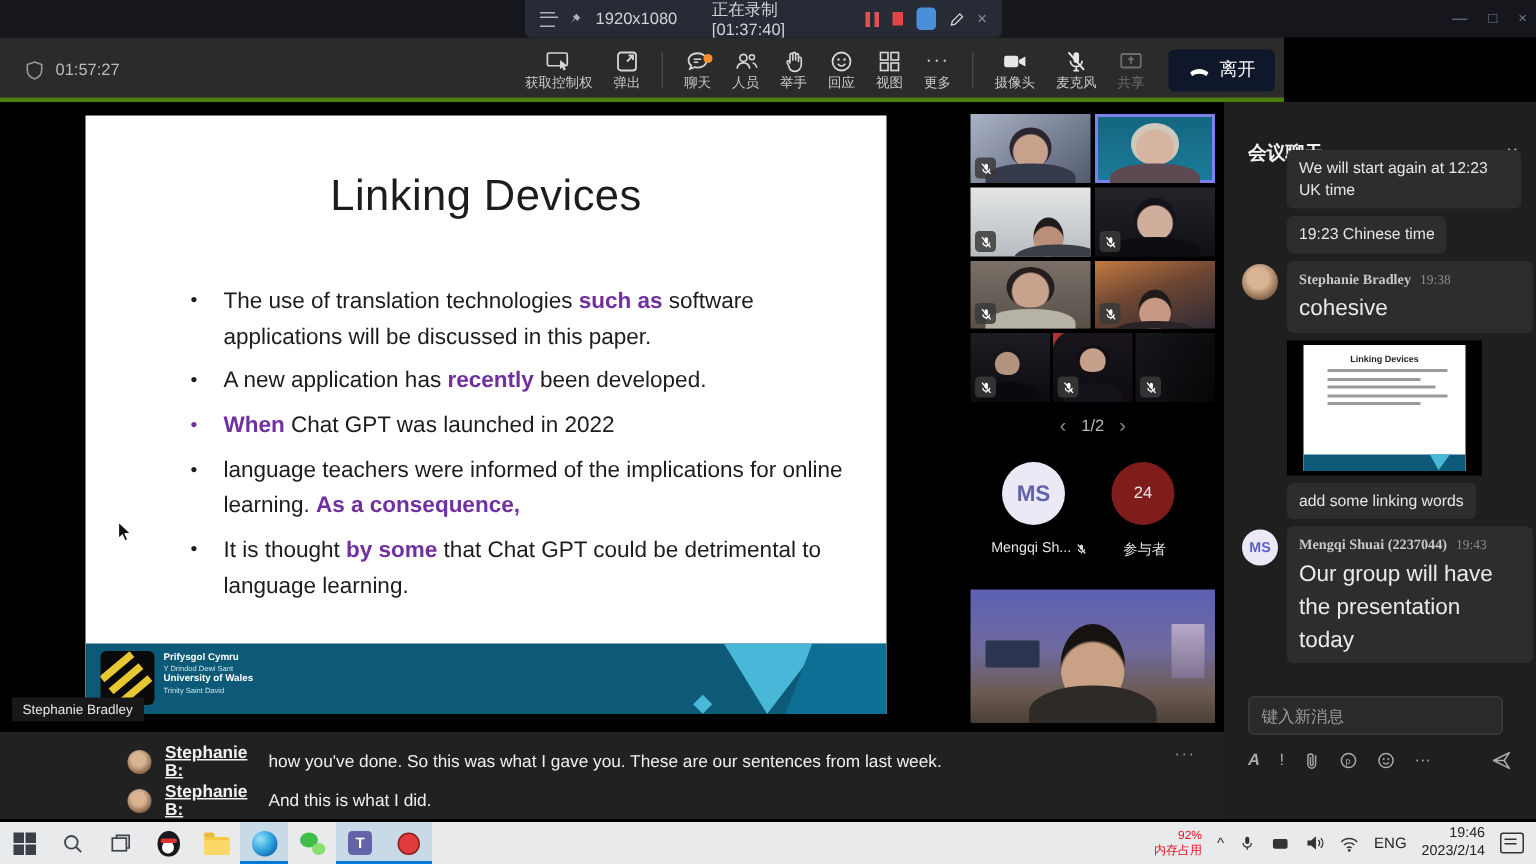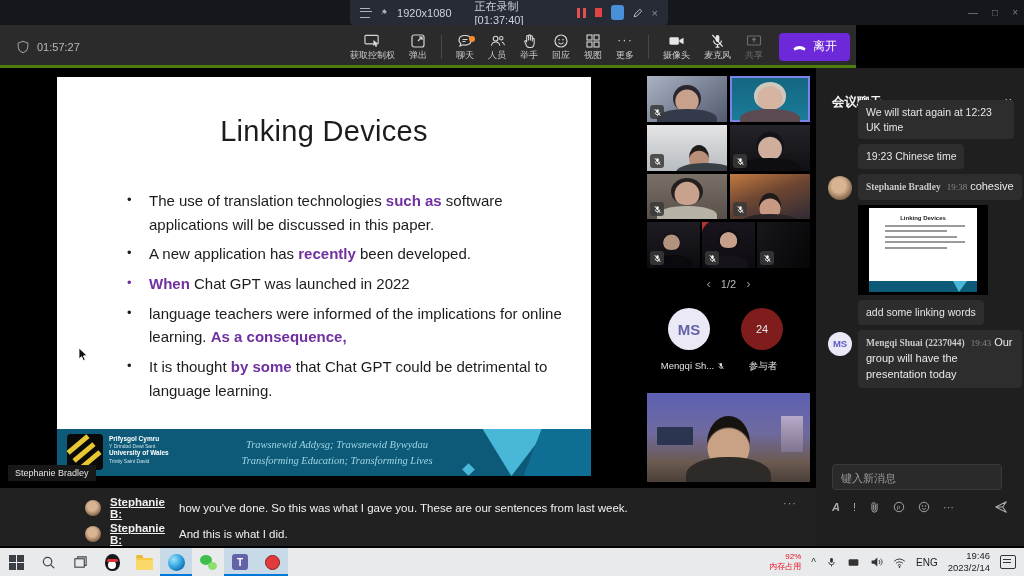--- a/index.html
+++ b/index.html
@@ -22,21 +22,21 @@
   
   #toolbar{left:0;top:25px;width:856px;height:43px;background:#2b2b2b;border-bottom:3px solid #4d7c0f;box-sizing:border-box;}
   #timerwrap{left:16px;top:0;height:43px;display:flex;align-items:center;gap:7px;color:#b9b9b9;font-size:11px;}
   #btnrow{right:6px;top:0;height:43px;display:flex;align-items:center;}
   .tbtn{display:flex;flex-direction:column;align-items:center;justify-content:center;gap:2px;
         color:#c9c9c9;font-size:9px;padding:0 7px;position:relative;cursor:default;line-height:1;}
   .tbtn svg{display:block;}
   .tbtn.dis{color:#6d6d6d;}
   .tdiv{width:1px;height:24px;background:#474747;margin:0 7px;}
   .badge{position:absolute;top:3px;right:6px;width:6px;height:6px;border-radius:50%;background:#ff8c2e;}
-  #leavebtn{background:#6d28d9;border-radius:4px;height:28px;display:flex;align-items:center;gap:6px;
+  #leavebtn{background:#0f172a;border-radius:4px;height:28px;display:flex;align-items:center;gap:6px;
             padding:0 13px;color:#fff;font-size:12px;margin-left:9px;justify-content:space-between;}
 
   
   #main{left:0;top:68px;width:1024px;height:420px;background:#000;}
   #slide{left:57px;top:9px;width:534px;height:399px;background:#fff;color:#1a1a1a;overflow:hidden;}
   #slidetitle{left:0;top:38px;width:534px;text-align:center;font-size:29px;color:#1c1c1c;letter-spacing:.3px;}
   #bullets{left:70px;top:112px;width:452px;font-size:15px;line-height:1.58;color:#1c1c1c;}
   .bullet{display:flex;margin-bottom:6px;}
   .bullet .mk{width:22px;flex:none;font-size:13px;padding-top:1px;}
   .hl{color:#7030a0;font-weight:bold;}
@@ -91,21 +91,21 @@
   .cb{background:#2d2d2d;border-radius:4px;padding:5px 8px;margin:0 0 5px 42px;display:inline-block;max-width:140px;line-height:1.4;color:#e6e6e6;}
   .mrow{clear:both;} .mrow::after{content:"";display:block;clear:both;}
   .cgroup{position:relative;margin-left:42px;margin-bottom:5px;}
   .cav{position:absolute;left:-30px;top:2px;width:24px;height:24px;border-radius:50%;}
   .cav.steph{background:radial-gradient(circle at 45% 40%,#d8b493 35%,#8a6a4e 70%,#5d452f);}
   .cav.ms{background:#ece9f6;color:#5b5fc7;font-weight:bold;font-size:9.5px;display:flex;align-items:center;justify-content:center;}
   .cbub{background:#2d2d2d;border-radius:4px;padding:5px 8px;display:inline-block;max-width:148px;line-height:1.45;}
   .chl{margin-bottom:2px;white-space:nowrap;font-family:Liberation Serif, serif;}
   .cname{color:#c8c8c8;font-weight:bold;font-size:9.5px;}
   .ctime{color:#8a8a8a;font-size:9px;margin-left:6px;}
-  .ctext{color:#eaeaea;font-size:11px;}
+  .ctext{color:#eaeaea;font-size:15px;}
   .cimg{margin:0 0 5px 42px;width:130px;height:90px;background:#000;display:flex;align-items:center;justify-content:center;}
   .cslide{width:108px;height:84px;background:#fff;position:relative;overflow:hidden;}
   .cslide .t{text-align:center;font-size:6px;font-weight:bold;color:#222;margin-top:7px;}
   .cslide .ln{height:2px;background:#9a9a9a;margin:3.5px 12px 0 16px;}
   .cslide .ln.w1{margin-right:30px;} .cslide .ln.w2{margin-right:20px;}
   .cslide .ft{position:absolute;bottom:0;left:0;right:0;height:11px;background:#0d5a78;}
   .cslide .ft i{position:absolute;right:8px;top:0;width:20px;height:11px;background:#49b8d8;clip-path:polygon(20% 0,90% 0,50% 100%);}
   #cinput{position:absolute;left:16px;bottom:56px;width:170px;height:26px;background:#2a2a2a;border:1px solid #3a3a3a;border-radius:4px;
           color:#9a9a9a;font-size:11px;line-height:26px;padding:0 8px;box-sizing:border-box;}
   #cicons{position:absolute;left:16px;bottom:32px;width:176px;display:flex;align-items:center;gap:13px;color:#ababab;font-size:11px;}
@@ -299,24 +299,20 @@
           <i></i>
           <i></i>
           <i></i>
         </span>
       <div id="unitext">
         <div class="b">Prifysgol Cymru</div>
         <div class="s">Y Drindod Dewi Sant</div>
         <div class="b">University of Wales</div>
         <div class="s">Trinity Saint David</div>
       </div>
-      <div id="motto">
-        <div>Trawsnewid Addysg; Trawsnewid Bywydau</div>
-        <div>Transforming Education; Transforming Lives</div>
-      </div>
     </div>
   </div>
   <svg class="abs" id="cursor" width="11" height="14" viewBox="0 0 11 14">
     <polygon points="1,0 1,11 3.6,8.6 5.4,12.6 7.2,11.8 5.4,7.9 9,7.6" fill="#111" stroke="#fff" stroke-width=".8"></polygon>
   </svg>
   <div class="abs" id="ptag">Stephanie Bradley</div>
 
   <div class="tile" style="left:647px;top:8px;width:80px;height:46px;--bg:linear-gradient(140deg,#aab3c4,#525a6e);--skin:#c8a18c;--hair:#2b2530;--top:#353a4a">
     <span class="head"></span>
       <span class="bust"></span>

